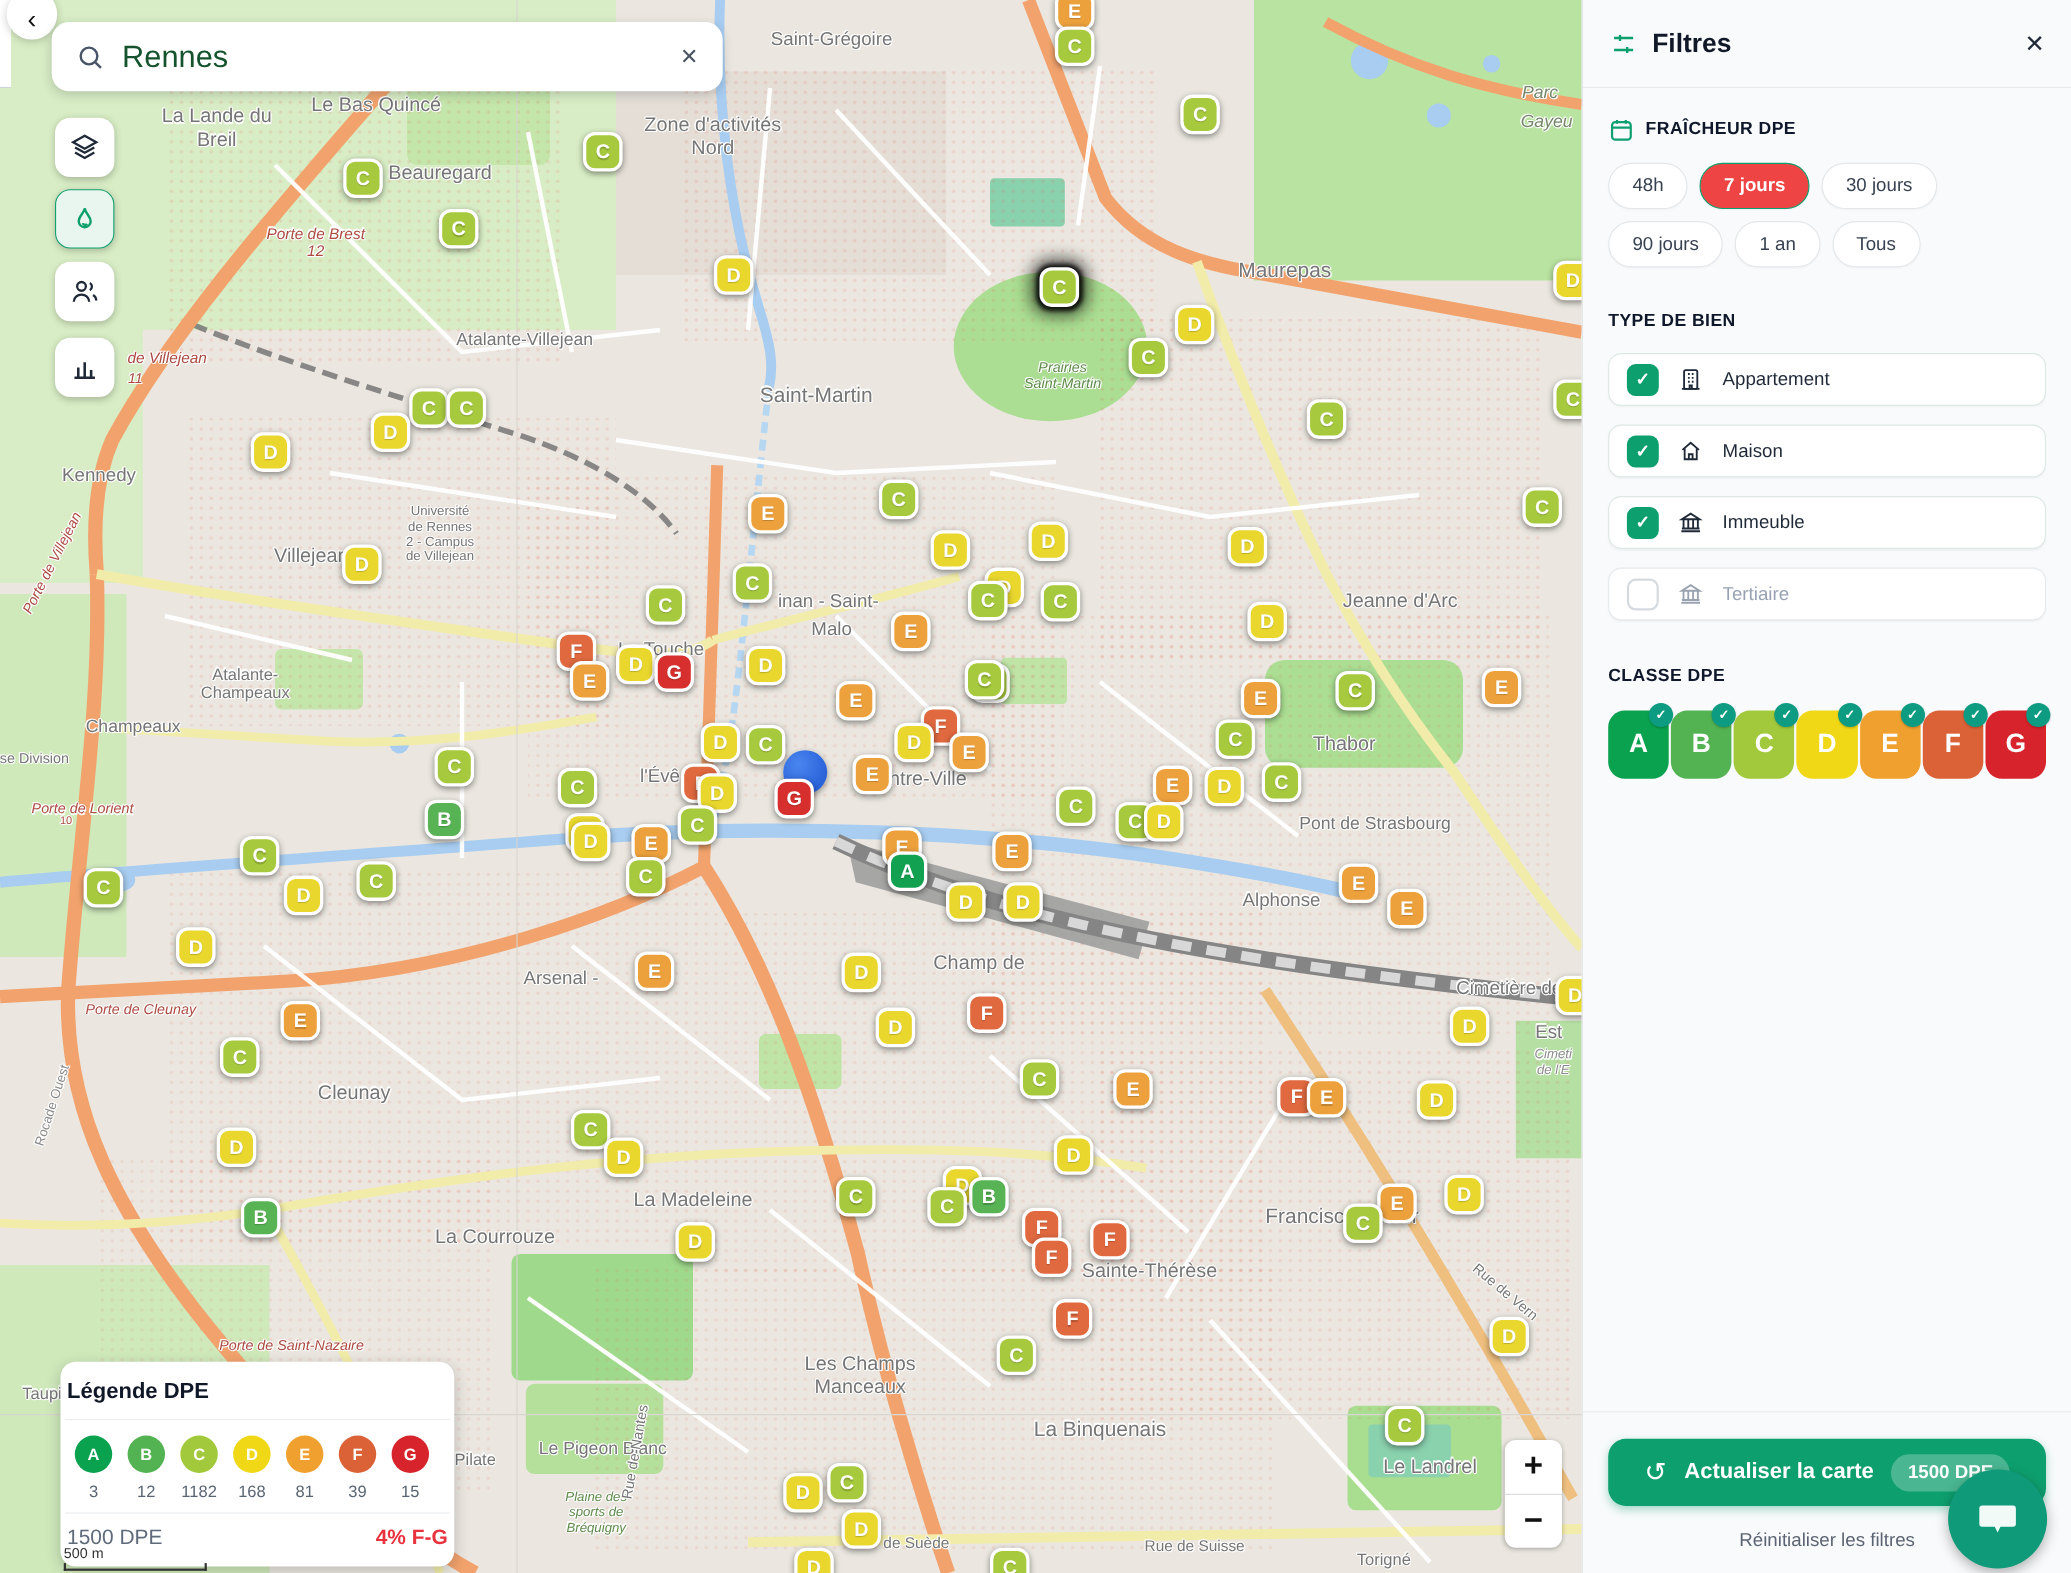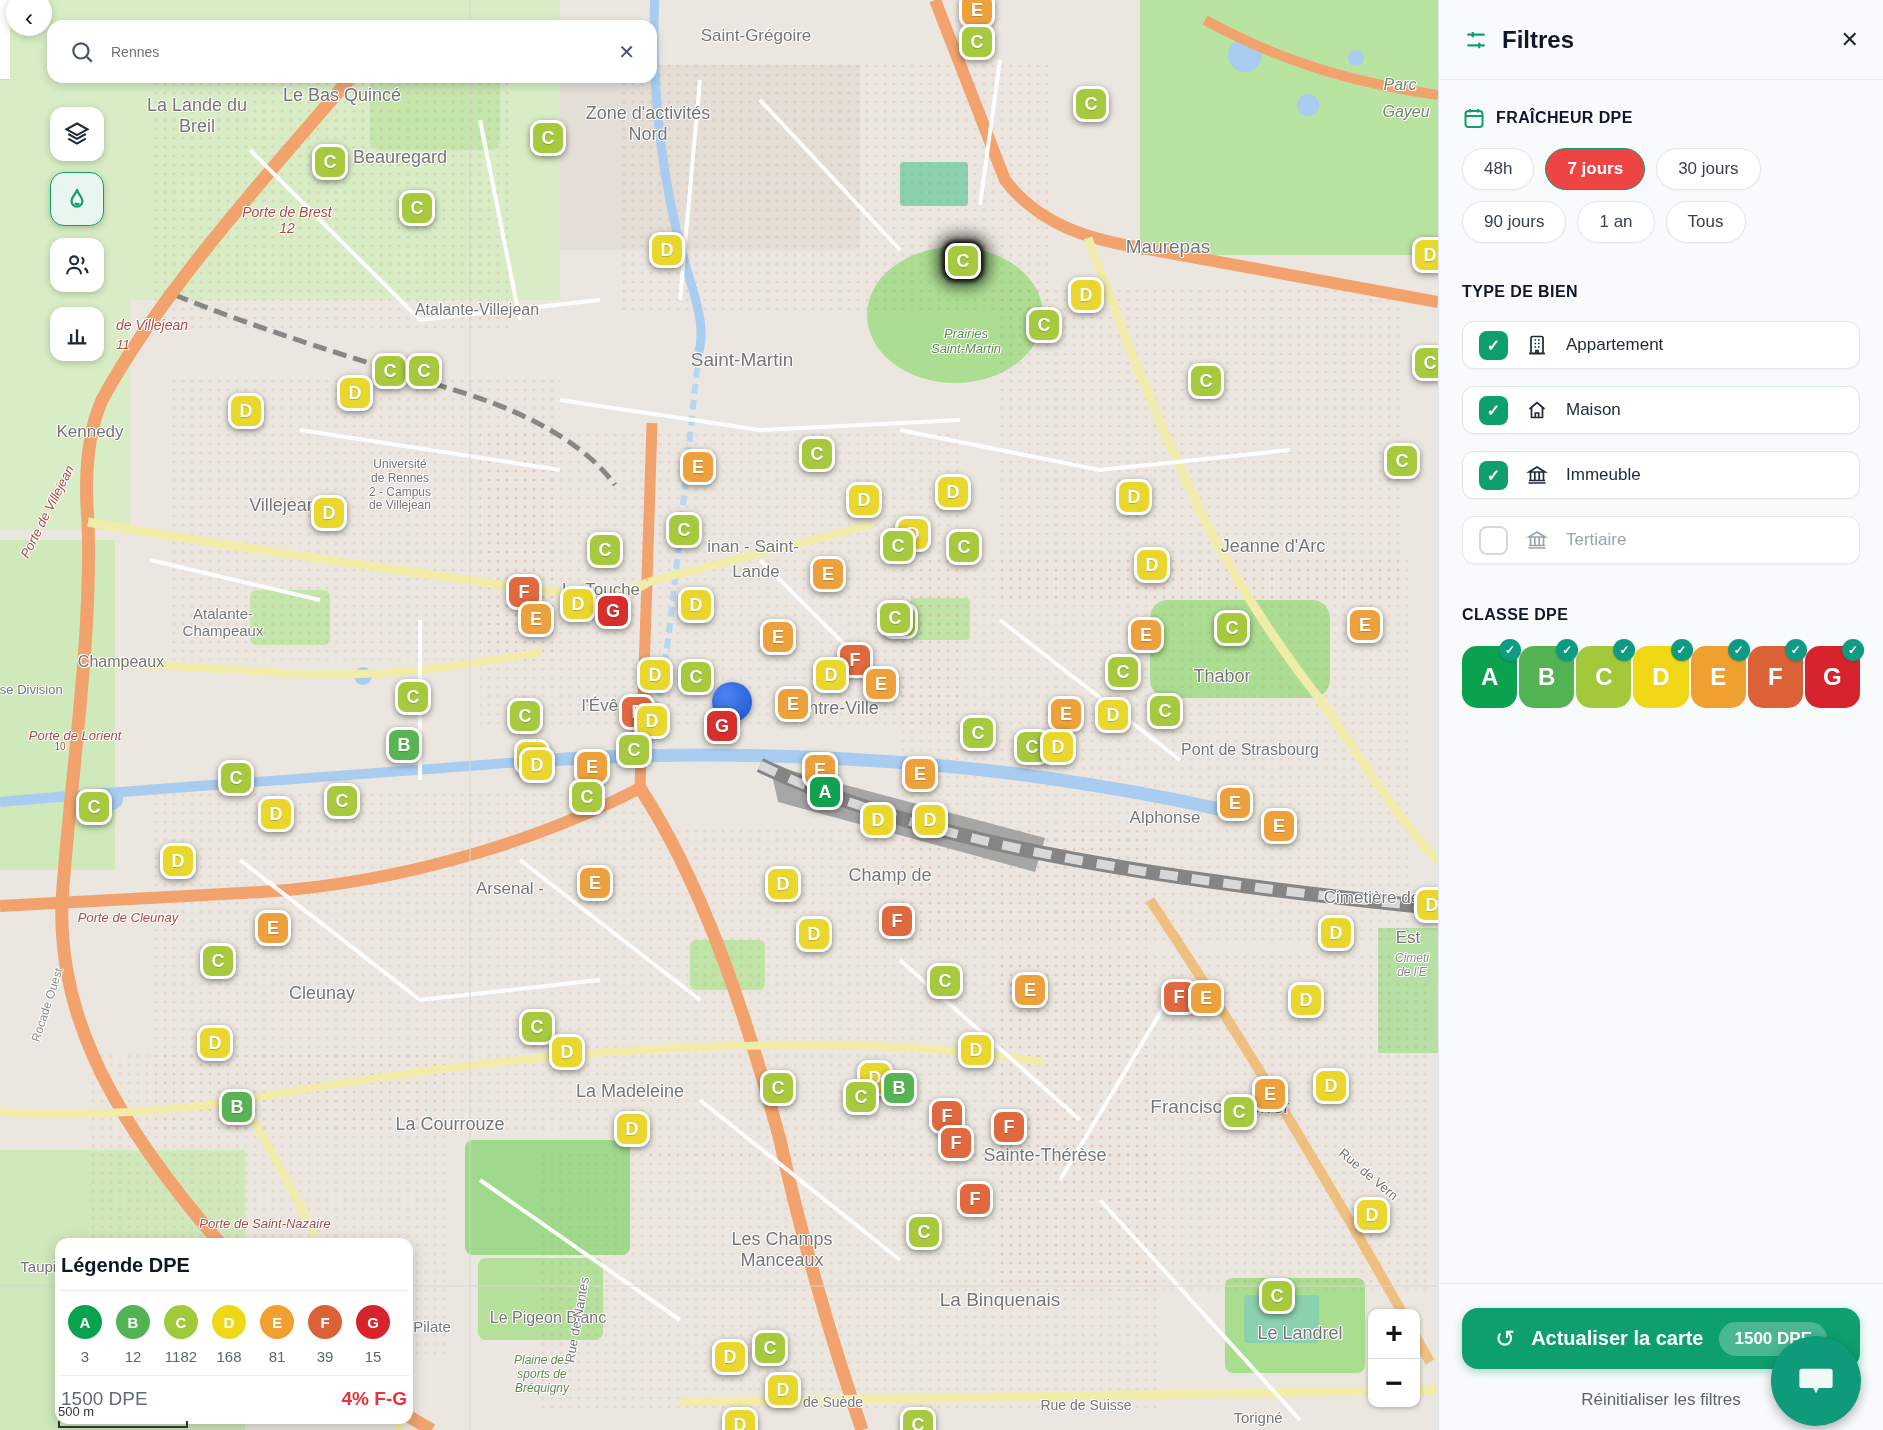--- a/index.html
+++ b/index.html
@@ -23,21 +23,21 @@
     text-shadow:0 1px 1px rgba(0,0,0,.2); }
   .mk.hl { box-shadow:0 0 4px 3px rgba(0,0,0,.85), 0 0 14px 9px rgba(0,0,0,.55); }
   .mk.blue { width:40px; height:40px; border:none; border-radius:50%;
     background:radial-gradient(circle at 35% 32%, #4a86f0 0%, #2a62d9 70%);
     box-shadow:0 2px 6px rgba(0,0,0,.4); }
 
   
   .searchbar { position:absolute; left:47px; top:20px; width:610px; height:63px;
     background:#fff; border-radius:16px; box-shadow:0 3px 10px rgba(16,24,40,.18);
     display:flex; align-items:center; padding:0 22px; gap:16px; }
-  .searchbar input { flex:1; border:none; outline:none; font-size:14px; color:#737373;
+  .searchbar input { flex:1; border:none; outline:none; font-size:28px; color:#14532d;
     font-family:"Liberation Sans",sans-serif; background:transparent; }
   .icon-btn-x { font-size:20px; color:#4b5563; cursor:pointer; line-height:1; }
 
   .back-btn { position:absolute; left:6px; top:-10px; width:46px; height:46px; border-radius:50%;
     background:#fff; box-shadow:0 2px 8px rgba(0,0,0,.2); display:flex; align-items:flex-end;
     justify-content:center; cursor:pointer; font-size:24px; color:#111; padding-bottom:4px; }
   .tl-sliver { position:absolute; left:0; top:0; width:10px; height:80px; background:#fff;
     border-bottom:1px solid #cfd4d9; }
 
   
@@ -249,21 +249,21 @@
         <div class="map-label" style="left: 152px; top: 325px; font-size: 14px; color: rgb(172, 74, 66); font-style: italic;">de Villejean</div>
         <div class="map-label" style="left: 123px; top: 345px; font-size: 13px; color: rgb(172, 74, 66); font-style: italic;">11</div>
         <div class="map-label" style="left: 48px; top: 512px; font-size: 13px; color: rgb(172, 74, 66); font-style: italic; transform: translate(-50%, -50%) rotate(-63deg);">Porte de Villejean</div>
         <div class="map-label" style="left: 60px; top: 747px; font-size: 10px; color: rgb(172, 74, 66);">10</div>
         <div class="map-label" style="left: 28px; top: 690px; font-size: 13px;">sse Division</div>
         <div class="map-label" style="left: 200px; top: 622px; font-size: 15px; margin-left: 23px;">Atalante-
 Champeaux</div>
         <div class="map-label" style="left: 121px; top: 662px; font-size: 16px;">Champeaux</div>
         <div class="map-label" style="left: 75px; top: 736px; font-size: 13px; color: rgb(172, 74, 66); font-style: italic;">Porte de Lorient</div>
         <div class="map-label" style="left: 753px; top: 547px; font-size: 17px;">inan - Saint-</div>
-        <div class="map-label" style="left: 756px; top: 572px; font-size: 17px;">Lande</div>
+        <div class="map-label" style="left: 756px; top: 572px; font-size: 17px;">Malo</div>
         <div class="map-label" style="left: 601px; top: 590px; font-size: 17px;">La Touche</div>
         <div class="map-label" style="left: 600px; top: 706px; font-size: 17px;">l'Évê</div>
         <div class="map-label" style="left: 832px; top: 708px; font-size: 18px;">Centre-Ville</div>
         <div class="map-label" style="left: 1222px; top: 676px; font-size: 18px;">Thabor</div>
         <div class="map-label" style="left: 1273px; top: 546px; font-size: 18px;">Jeanne d'Arc</div>
         <div class="map-label" style="left: 1250px; top: 750px; font-size: 16px;">Pont de Strasbourg</div>
         <div class="map-label" style="left: 1165px; top: 818px; font-size: 17px;">Alphonse</div>
         <div class="map-label" style="left: 1372px; top: 898px; font-size: 17px;">Cimetière de</div>
         <div class="map-label" style="left: 1408px; top: 938px; font-size: 17px;">Est</div>
         <div class="map-label" style="left: 1412px; top: 966px; font-size: 12px; color: rgb(138, 138, 138); font-style: italic;">Cimeti

